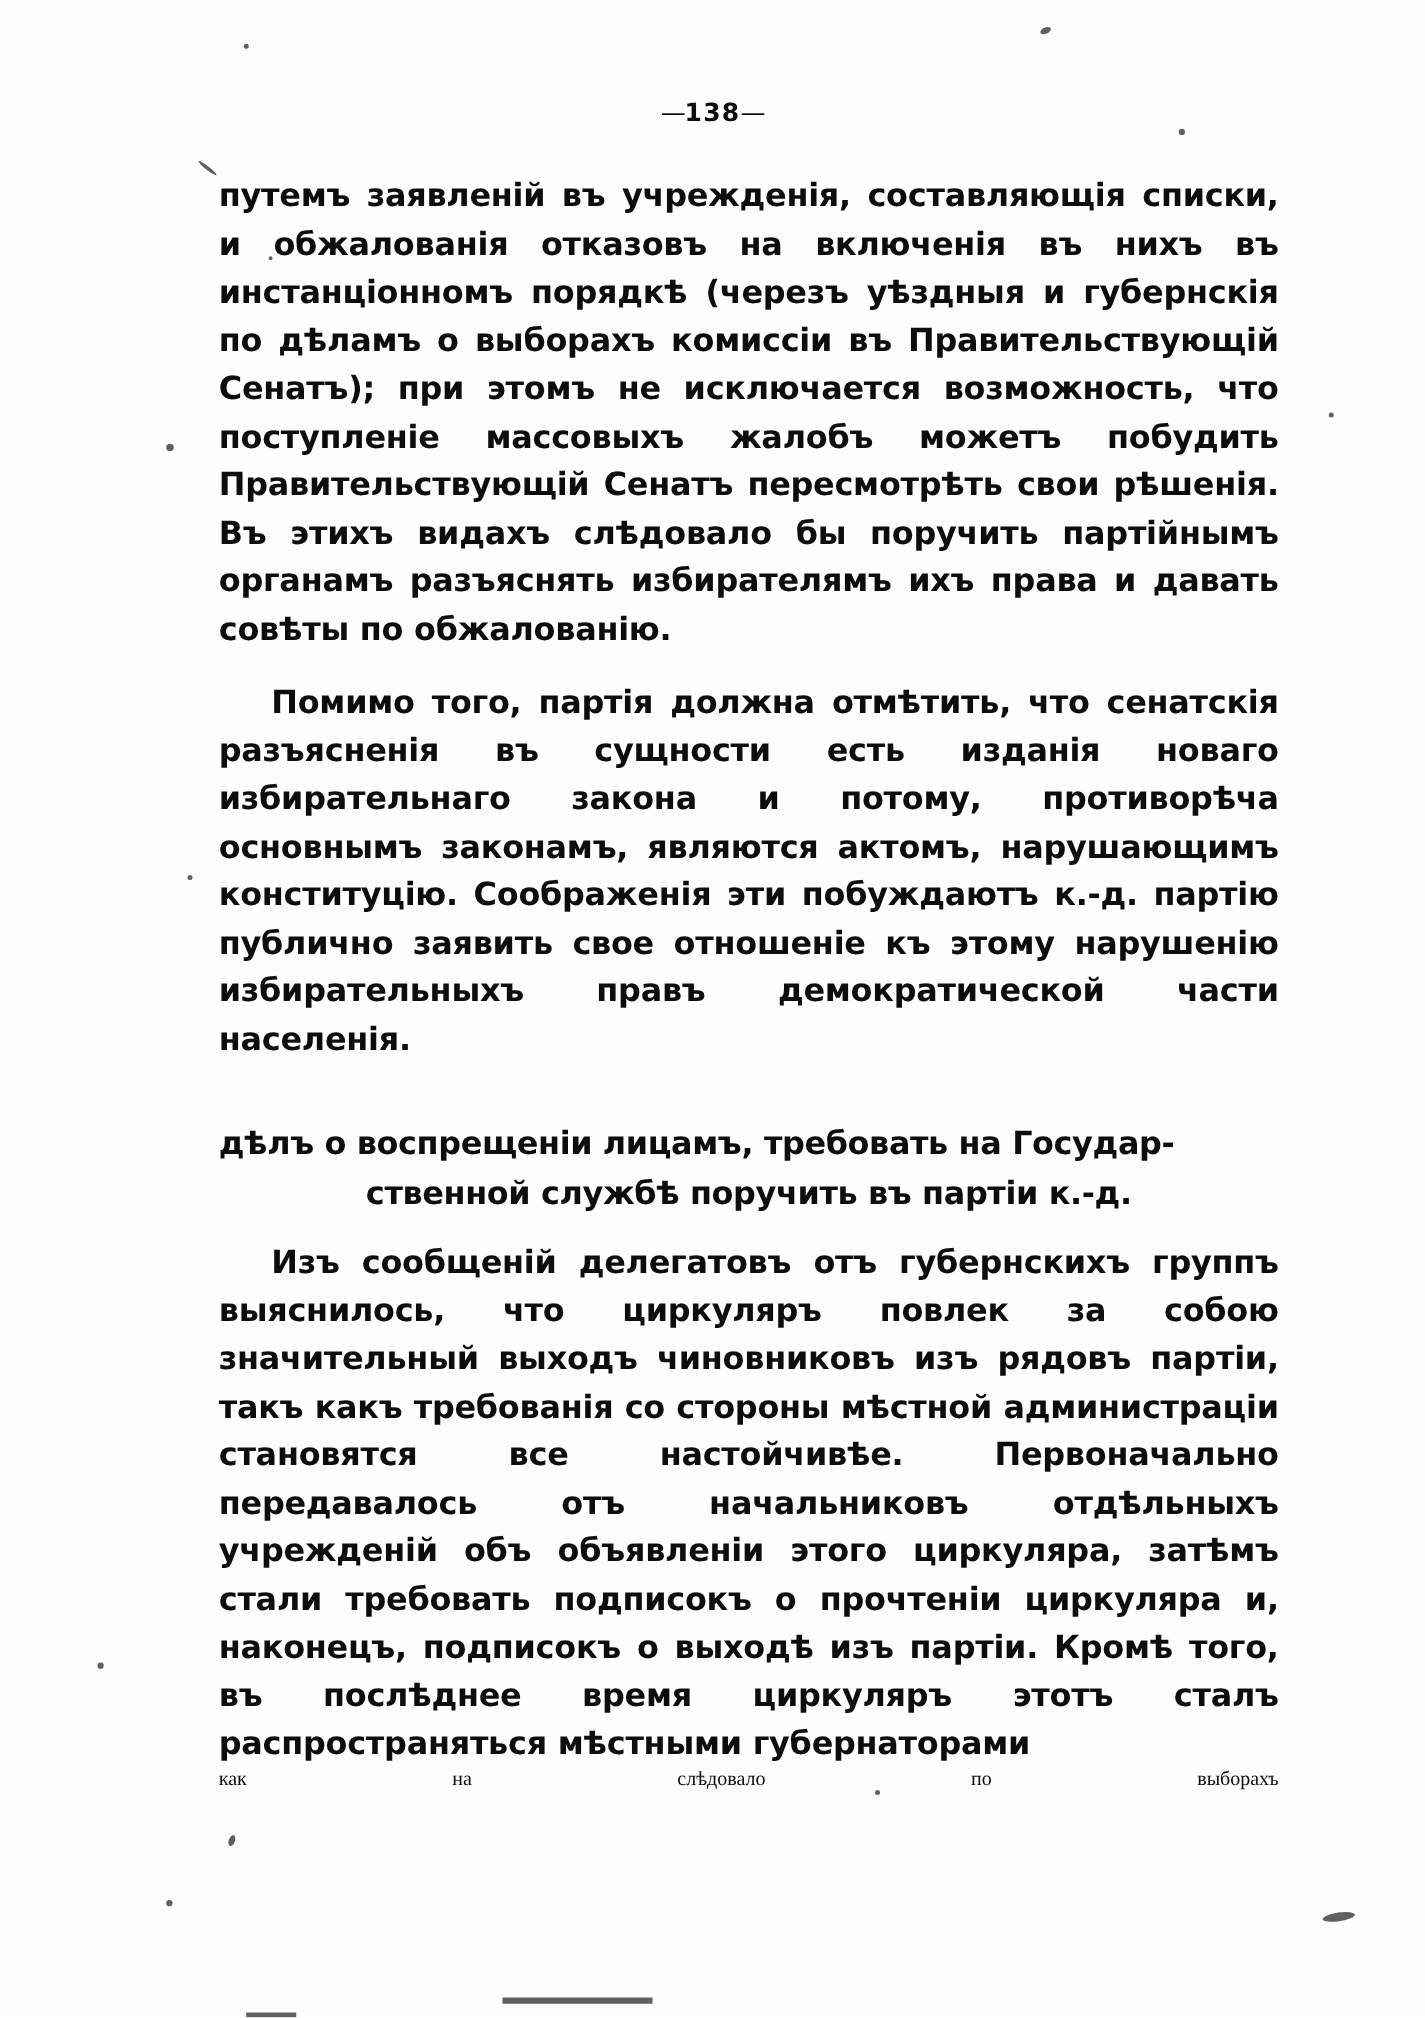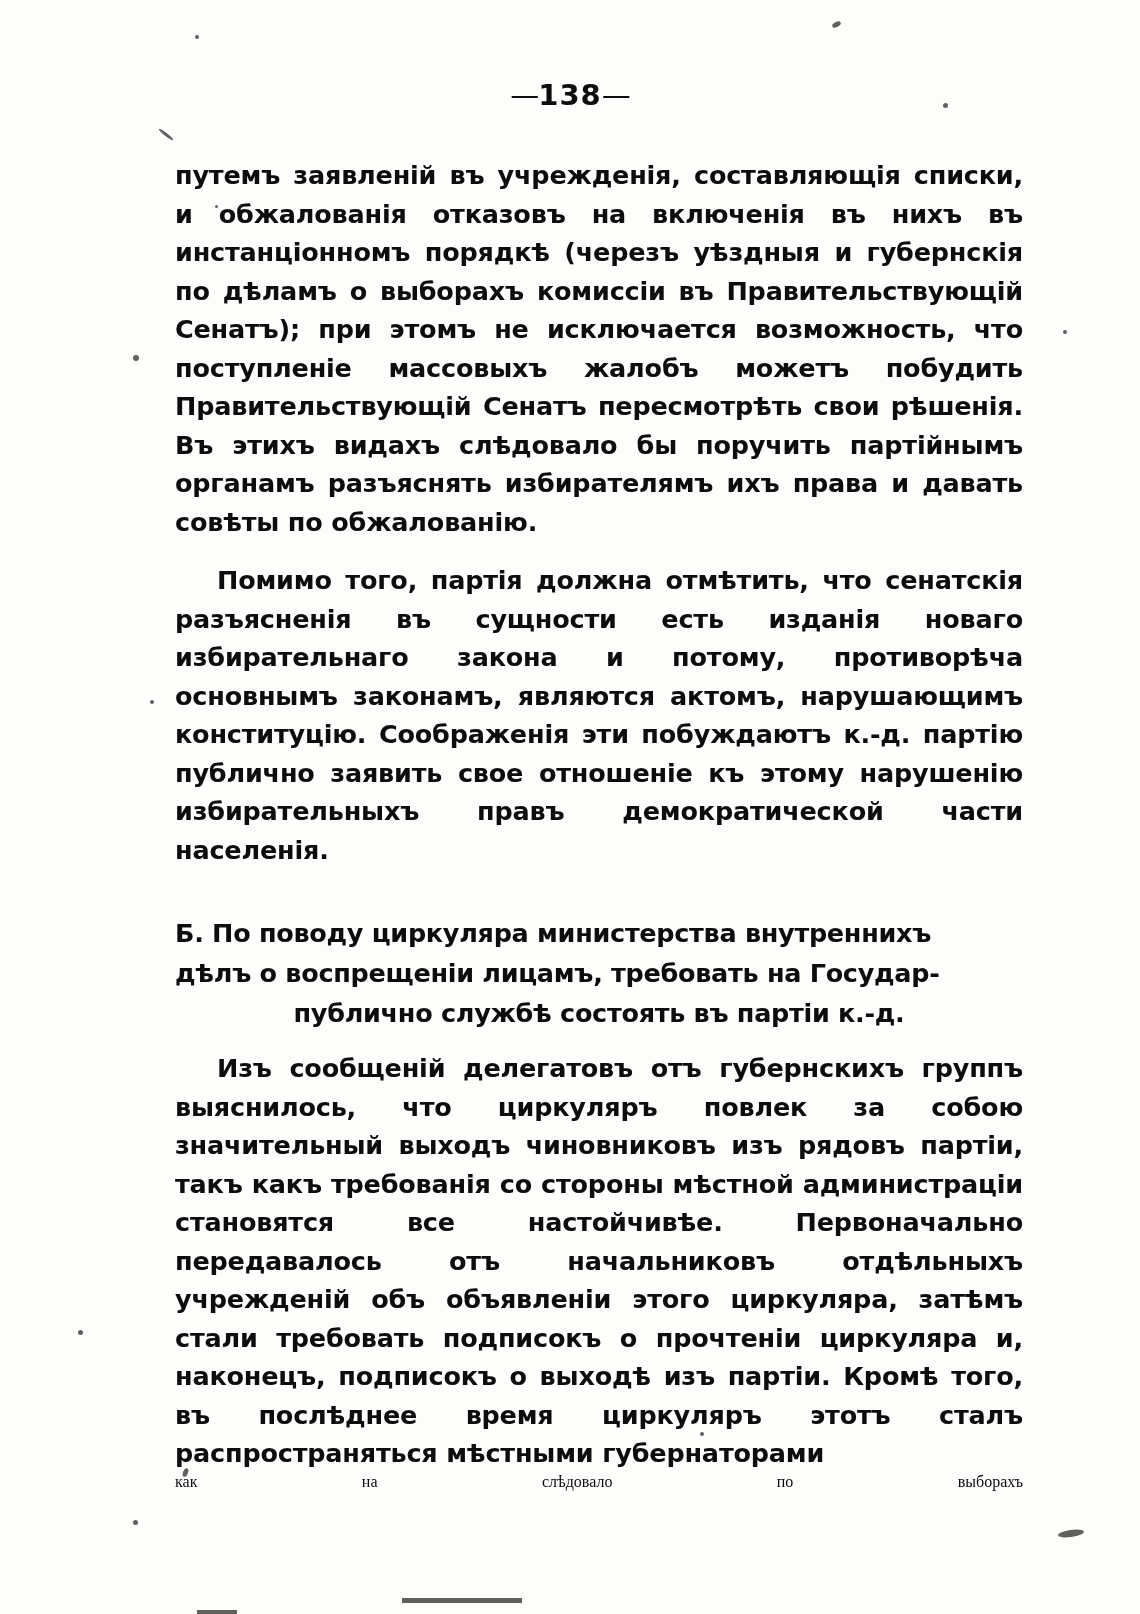--- a/index.html
+++ b/index.html
@@ -24,31 +24,31 @@
     opacity: .75;
   }
   .page-number {
     position: absolute;
     top: 78px;
     left: 0;
     width: 100%;
     text-align: center;
     font-family: "DejaVu Sans", sans-serif;
     font-weight: 700;
-    font-size: 29px;
+    font-size: 20px;
     letter-spacing: 1px;
   }
   .page-number .dash {
     font-weight: 400;
     letter-spacing: -1px;
   }
   .content {
     position: absolute;
     left: 175px;
-    top: 156px;
+    top: 138px;
     width: 848px;
   }
   p.para {
     margin: 0;
     font-family: "DejaVu Sans", sans-serif;
     font-weight: 700;
     font-size: 25.5px;
     line-height: 38.5px;
     text-align: justify;
     text-justify: inter-word;
@@ -103,23 +103,22 @@
     <span class="dash">—</span><span>138</span><span class="dash">—</span>
   </div>
 
   <div class="content">
 
     <p class="para">путемъ заявленій въ учрежденія, составляющія списки, и обжалованія отказовъ на включенія въ нихъ въ инстанціонномъ порядкѣ (черезъ уѣздныя и губернскія по дѣламъ о выборахъ комиссіи въ Правительствующій Сенатъ); при этомъ не исключается возможность, что поступленіе массовыхъ жалобъ можетъ побудить Правительствующій Сенатъ пересмотрѣть свои рѣшенія. Въ этихъ видахъ слѣдовало бы поручить партійнымъ органамъ разъяснять избирателямъ ихъ права и давать совѣты по обжалованію.</p>
 
     <p class="para indent">Помимо того, партія должна отмѣтить, что сенатскія разъясненія въ сущности есть изданія новаго избирательнаго закона и потому, противорѣча основнымъ законамъ, являются актомъ, нарушающимъ конституцію. Соображенія эти побуждаютъ к.-д. партію публично заявить свое отношеніе къ этому нарушенію избирательныхъ правъ демократической части населенія.</p>
 
     <div class="section-heading">
-      <span class="line1">Б. По поводу циркуляра министерства внутреннихъ</span>
       <span class="line2">дѣлъ о воспрещеніи лицамъ, требовать на Государ-</span>
-      <span class="line3">публично службѣ состоять въ партіи к.-д.</span>
+      <span class="line3">ственной службѣ поручить въ партіи к.-д.</span>
     </div>
 
     <p class="para indent">Изъ сообщеній делегатовъ отъ губернскихъ группъ выяснилось, что циркуляръ повлек за собою значительный выходъ чиновниковъ изъ рядовъ партіи, такъ какъ требованія со стороны мѣстной администраціи становятся все настойчивѣе. Первоначально передавалось отъ начальниковъ отдѣльныхъ учрежденій объ объявленіи этого циркуляра, затѣмъ стали требовать подписокъ о прочтеніи циркуляра и, наконецъ, подписокъ о выходѣ изъ партіи. Кромѣ того, въ послѣднее время циркуляръ этотъ сталъ распространяться мѣстными губернаторами</p>
 
     <div class="para spread">
       <span>как</span>
       <span>на</span>
       <span>слѣдовало</span>
       <span>по</span>
       <span>выборахъ</span>

